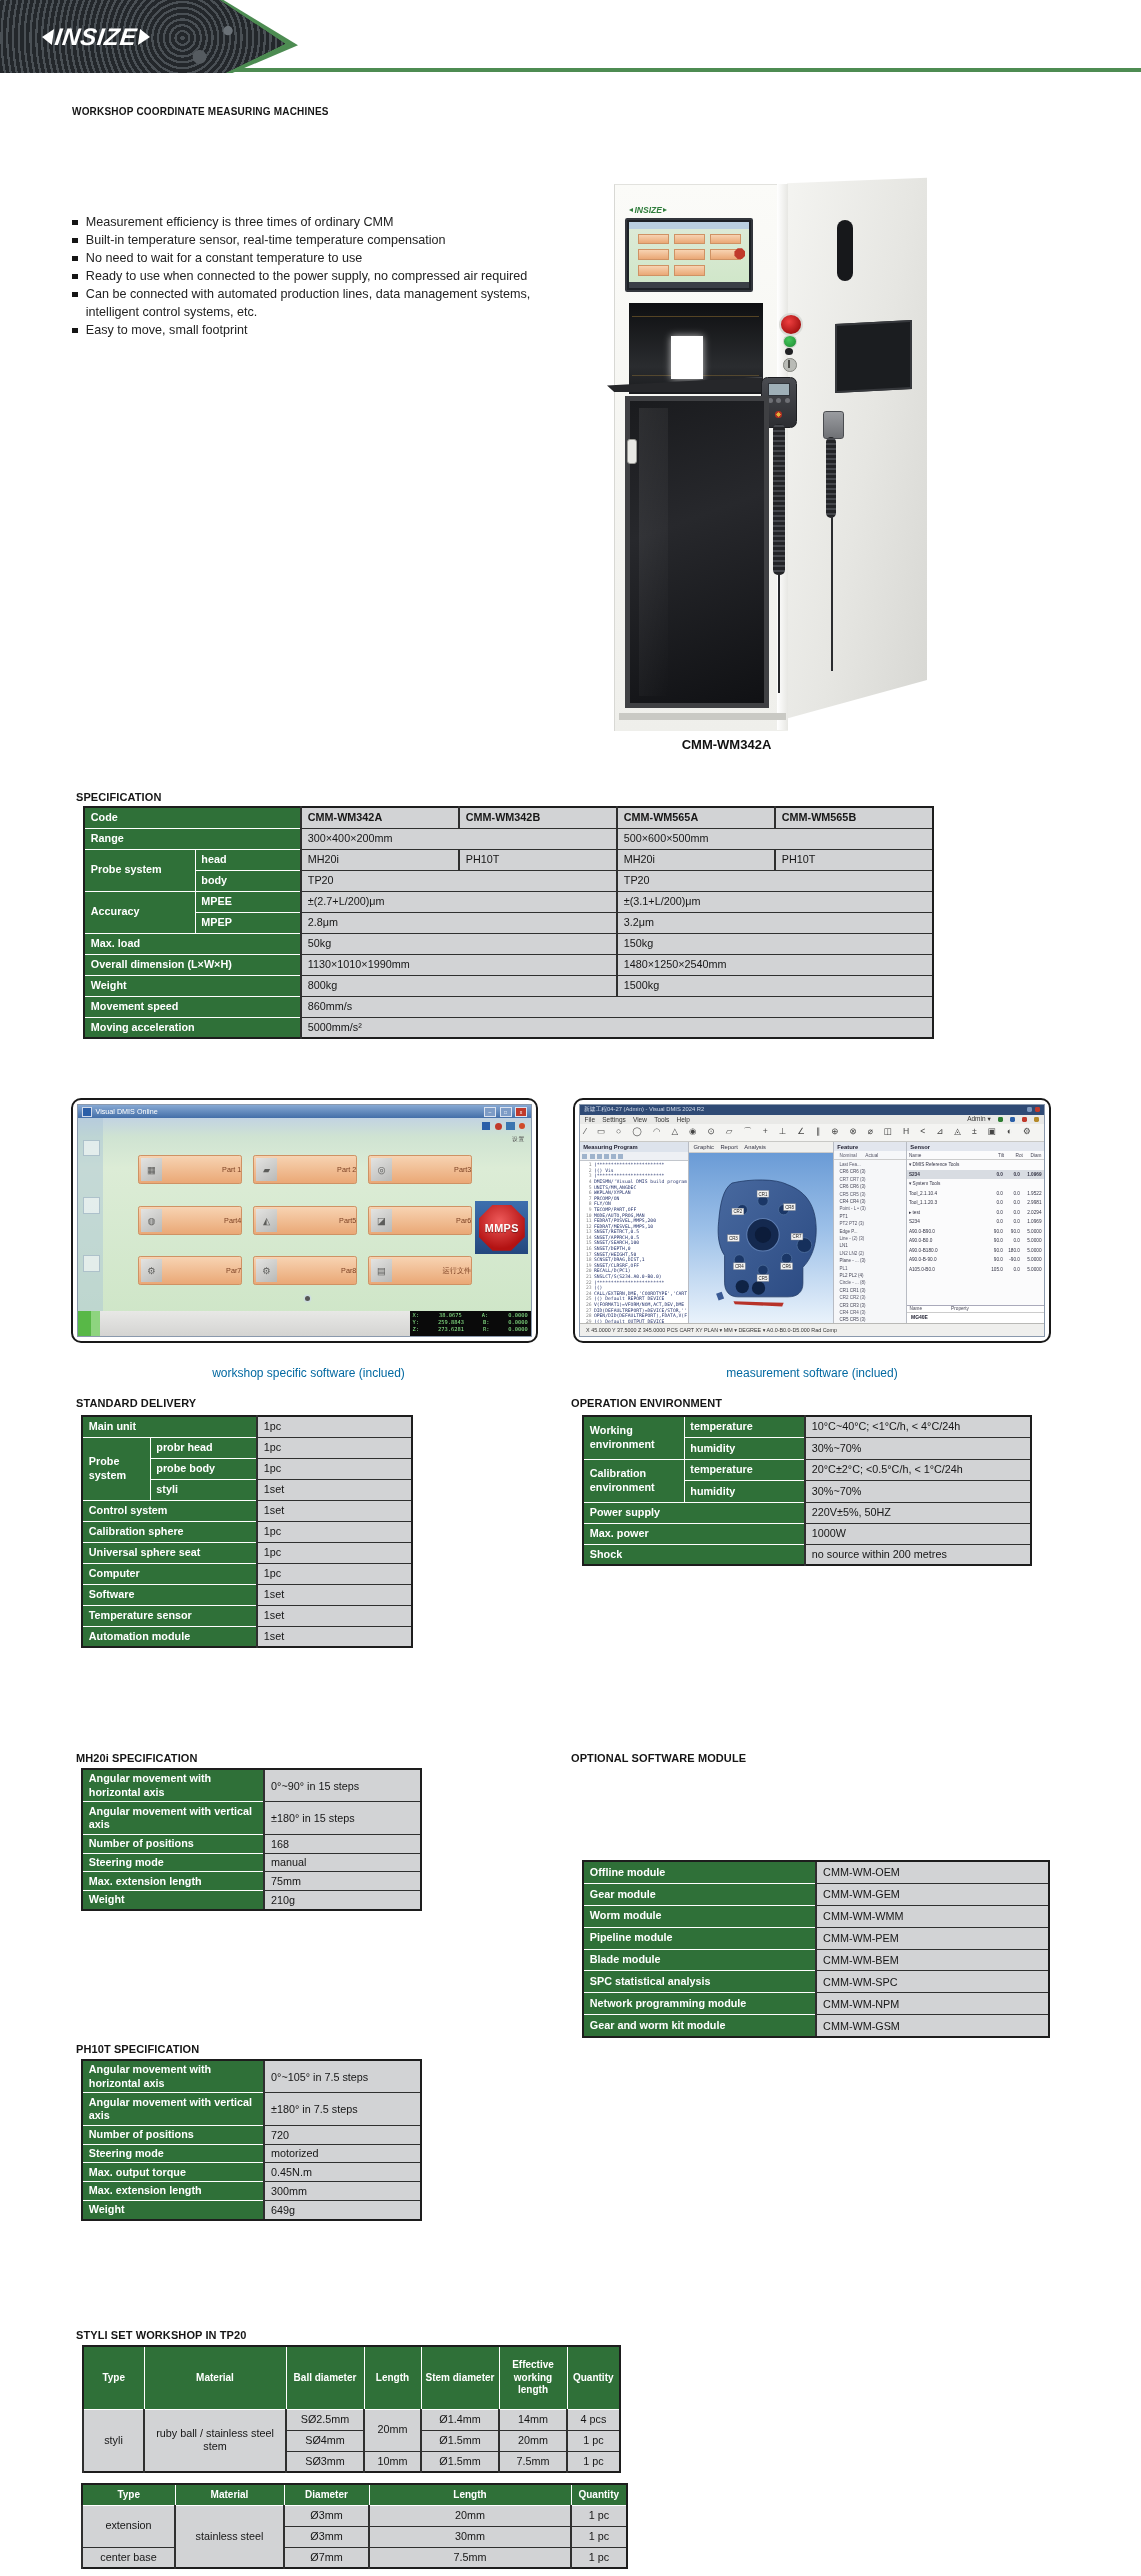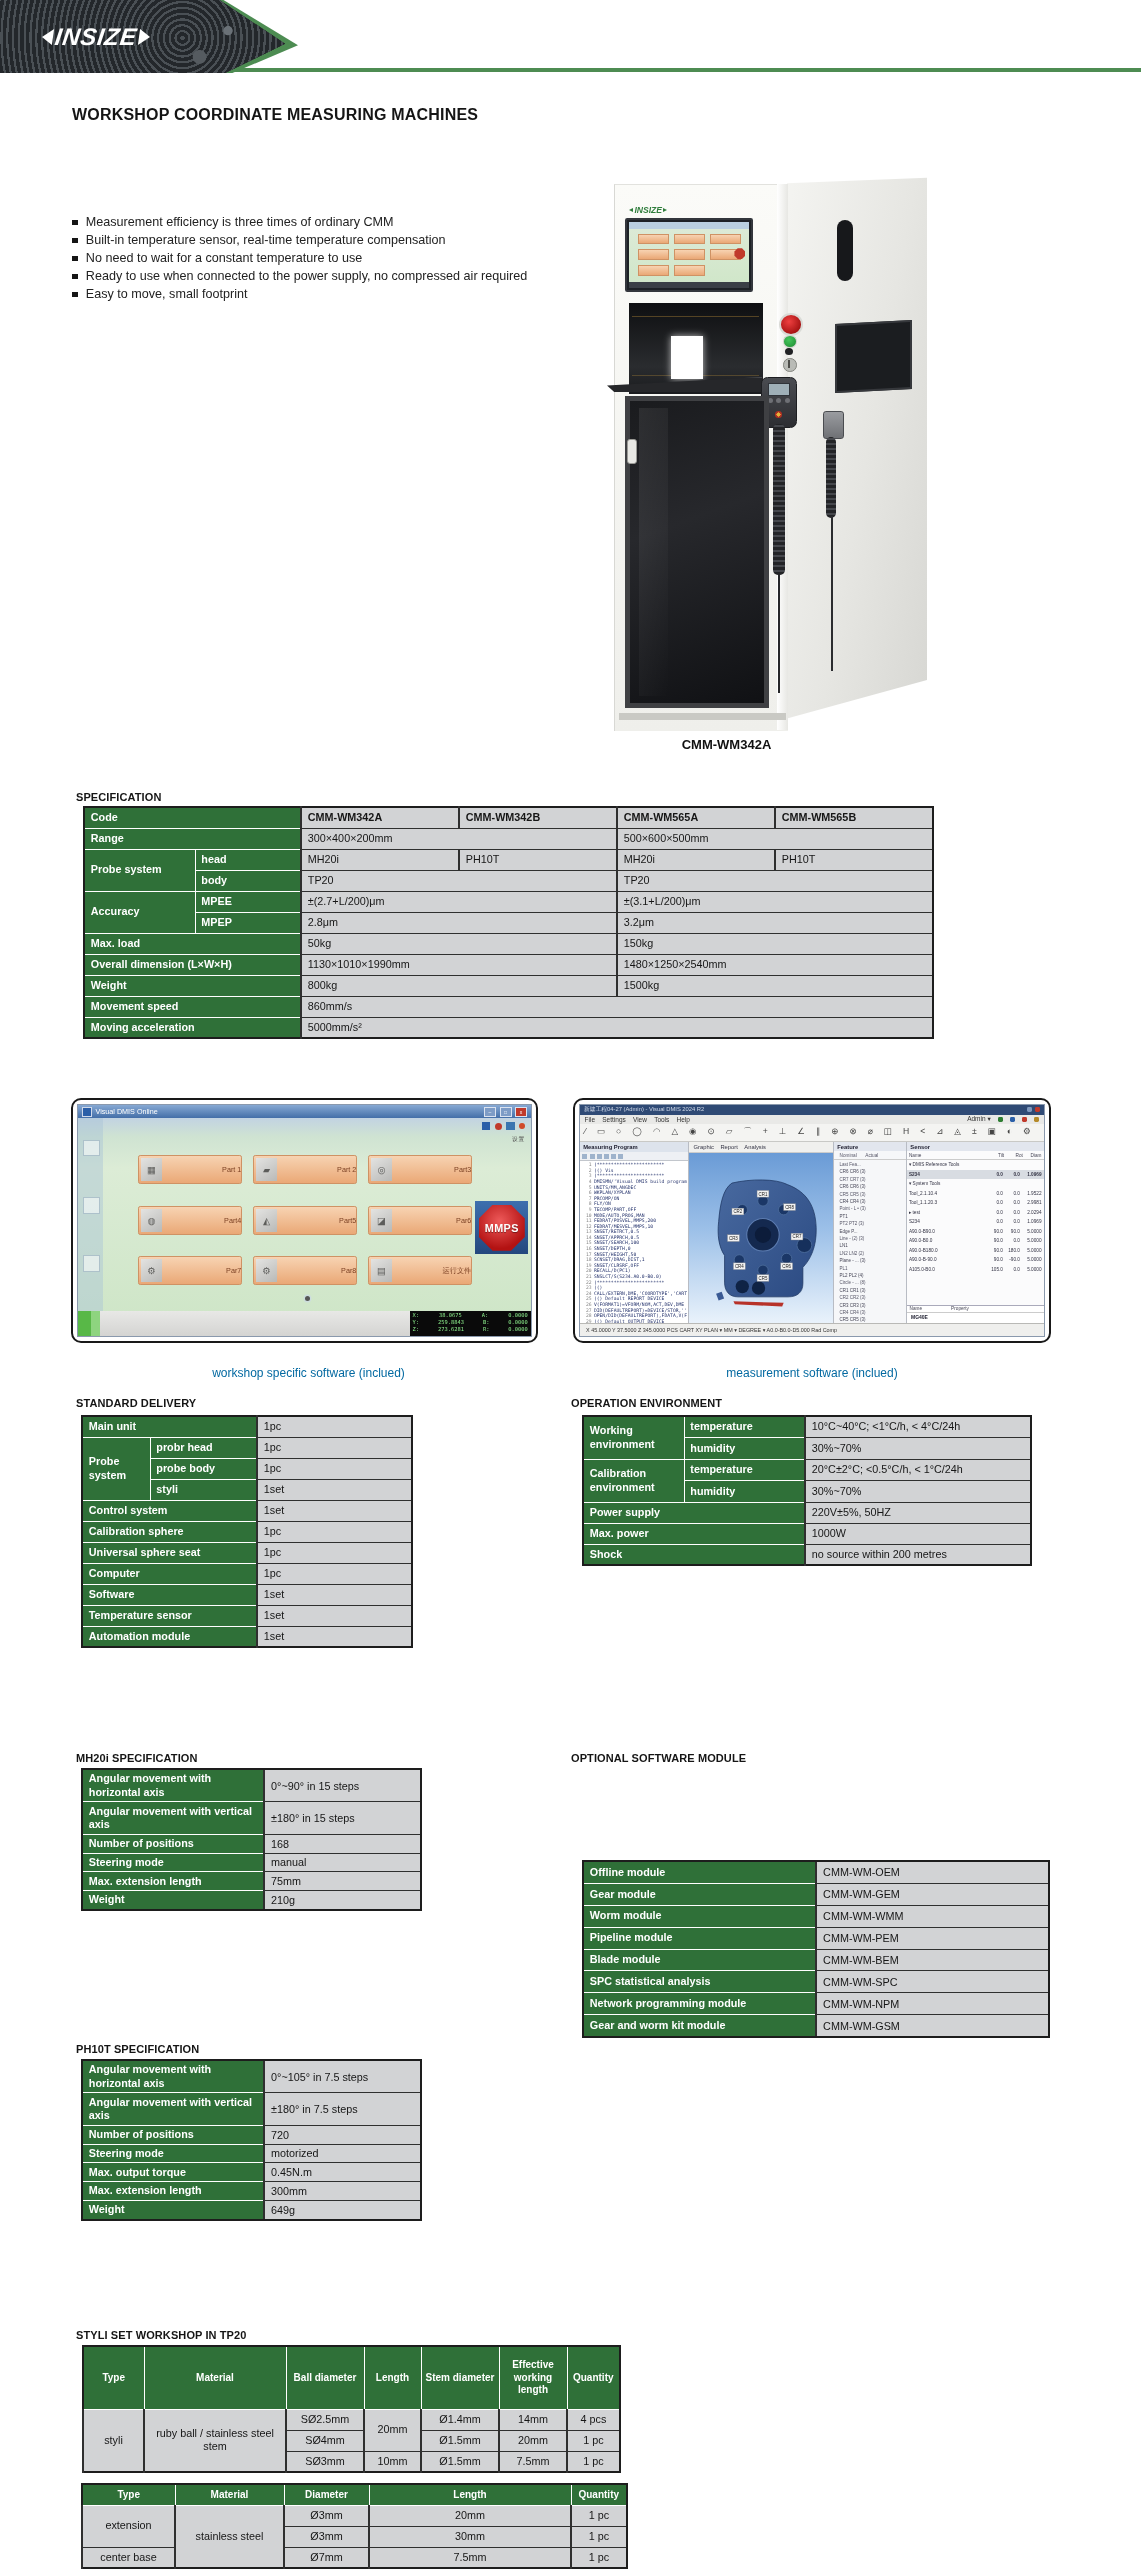--- a/index.html
+++ b/index.html
@@ -17,21 +17,21 @@
        radial-gradient(circle at 70% 78%, #555b60 0 6.5px, rgba(0,0,0,0) 7.2px),
        repeating-radial-gradient(circle at 64% 52%, #4a5055 0 2.2px, #23272b 2.2px 5.8px),
        repeating-radial-gradient(circle at 18% 42%, #3c4145 0 2.9px, #1b1f23 2.9px 7.2px),
        linear-gradient(115deg,#262b30,#3f464d 45%,#1d2126);
      clip-path:polygon(0 0,77% 0,100% 60%,79% 100%,0 100%)}
   .hdr-logo{left:42px;top:23px;display:flex;align-items:center;gap:2.2px;transform:skewX(-8deg)}
   .hdr-logo .txt{color:#fff;font-weight:bold;font-style:italic;font-size:24px;letter-spacing:0.7px}
   .arrL{width:0;height:0;border-top:8px solid rgba(0,0,0,0);border-bottom:8px solid rgba(0,0,0,0);border-right:11.5px solid #fff}
   .arrR{width:0;height:0;border-top:8px solid rgba(0,0,0,0);border-bottom:8px solid rgba(0,0,0,0);border-left:11.5px solid #fff}
 
-  .page-title{left:72px;top:106px;font-size:16px;font-weight:bold;letter-spacing:0.2px;color:#151515}
+  .page-title{left:72px;top:106px;font-size:10px;font-weight:bold;letter-spacing:0.2px;color:#151515}
 
   
   .features{left:72px;top:213px;width:466px}
   .feat{display:flex;gap:8px;font-size:12.6px;line-height:18px;color:#222}
   .feat .sq{width:5.8px;height:5.8px;background:#151515;margin-top:6.5px;flex:0 0 5.8px}
   .feat span[data-field]{flex:1}
 
   
   .machine{left:589px;top:162px;width:359px;height:582px}
   .m{position:absolute}
@@ -215,20 +215,24 @@
       <div class="feat">
       <span class="sq"></span>
       <span data-field="">No need to wait for a constant temperature to use</span>
     </div>
       <div class="feat">
       <span class="sq"></span>
       <span data-field="">Ready to use when connected to the power supply, no compressed air required</span>
     </div>
       <div class="feat">
       <span class="sq"></span>
+      <span data-field="">Can be connected with automated production lines, data management systems, intelligent control systems, etc.</span>
+    </div>
+      <div class="feat">
+      <span class="sq"></span>
       <span data-field="">Easy to move, small footprint</span>
     </div>
     </div>
 
   <div class="abs machine">
     <div class="m m-right"></div>
     <div class="m m-front"></div>
     <div class="m m-pillar"></div>
     <div class="m m-logo">
       <span class="al"></span>

